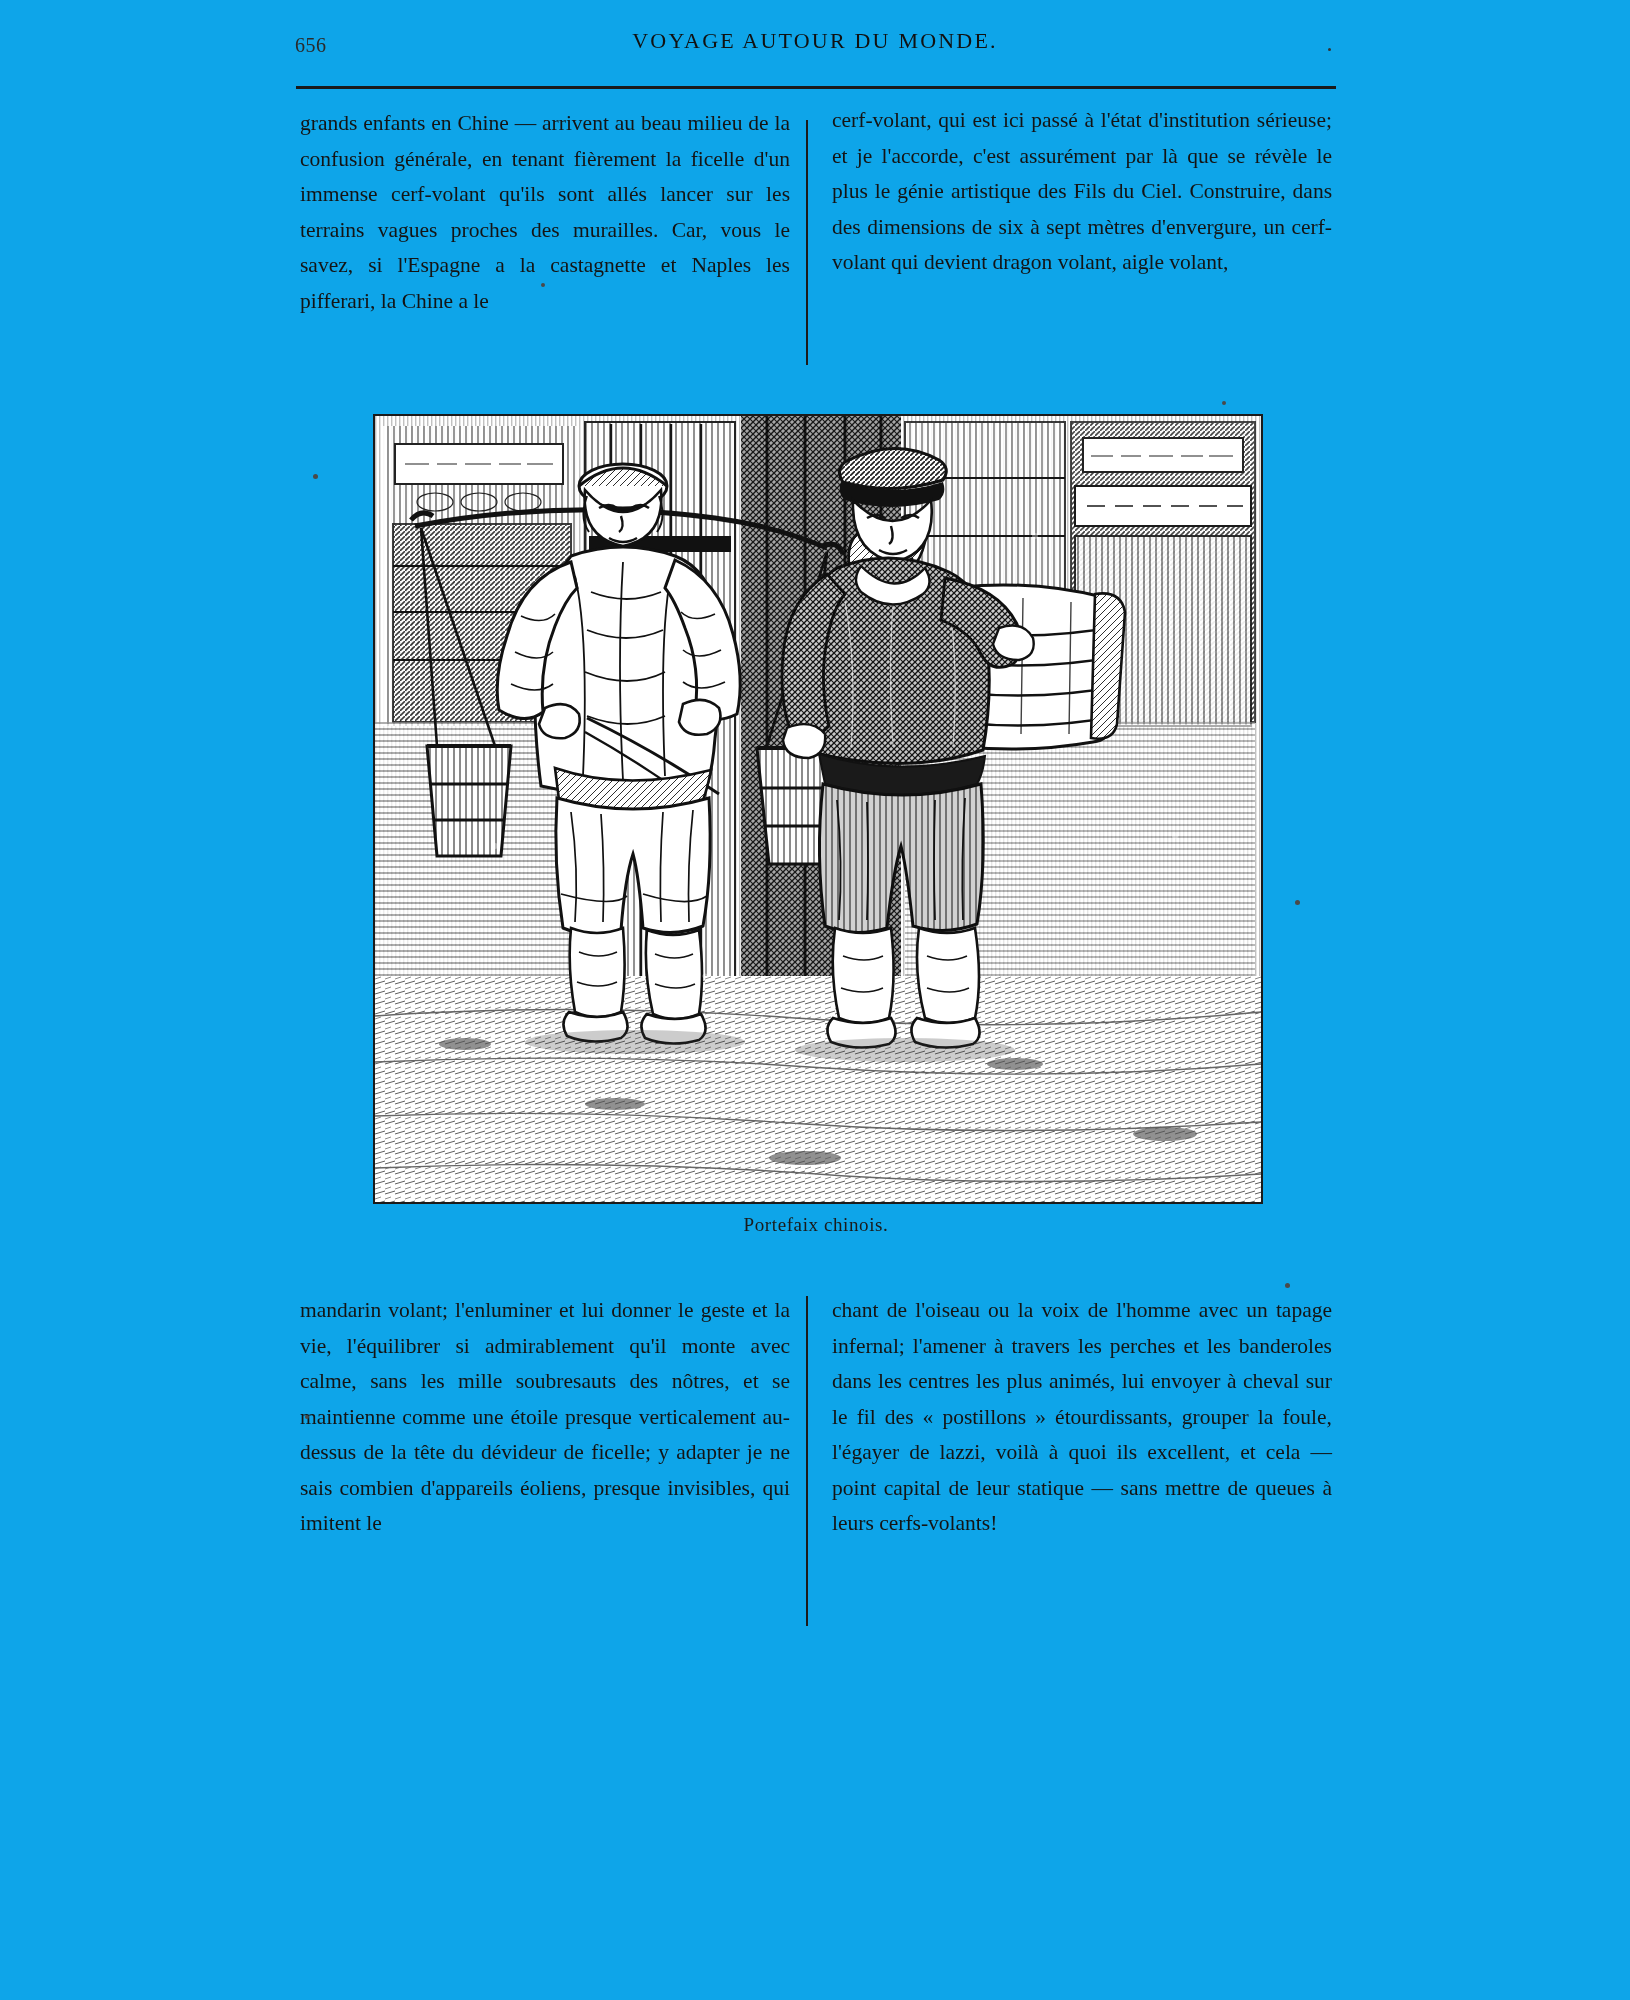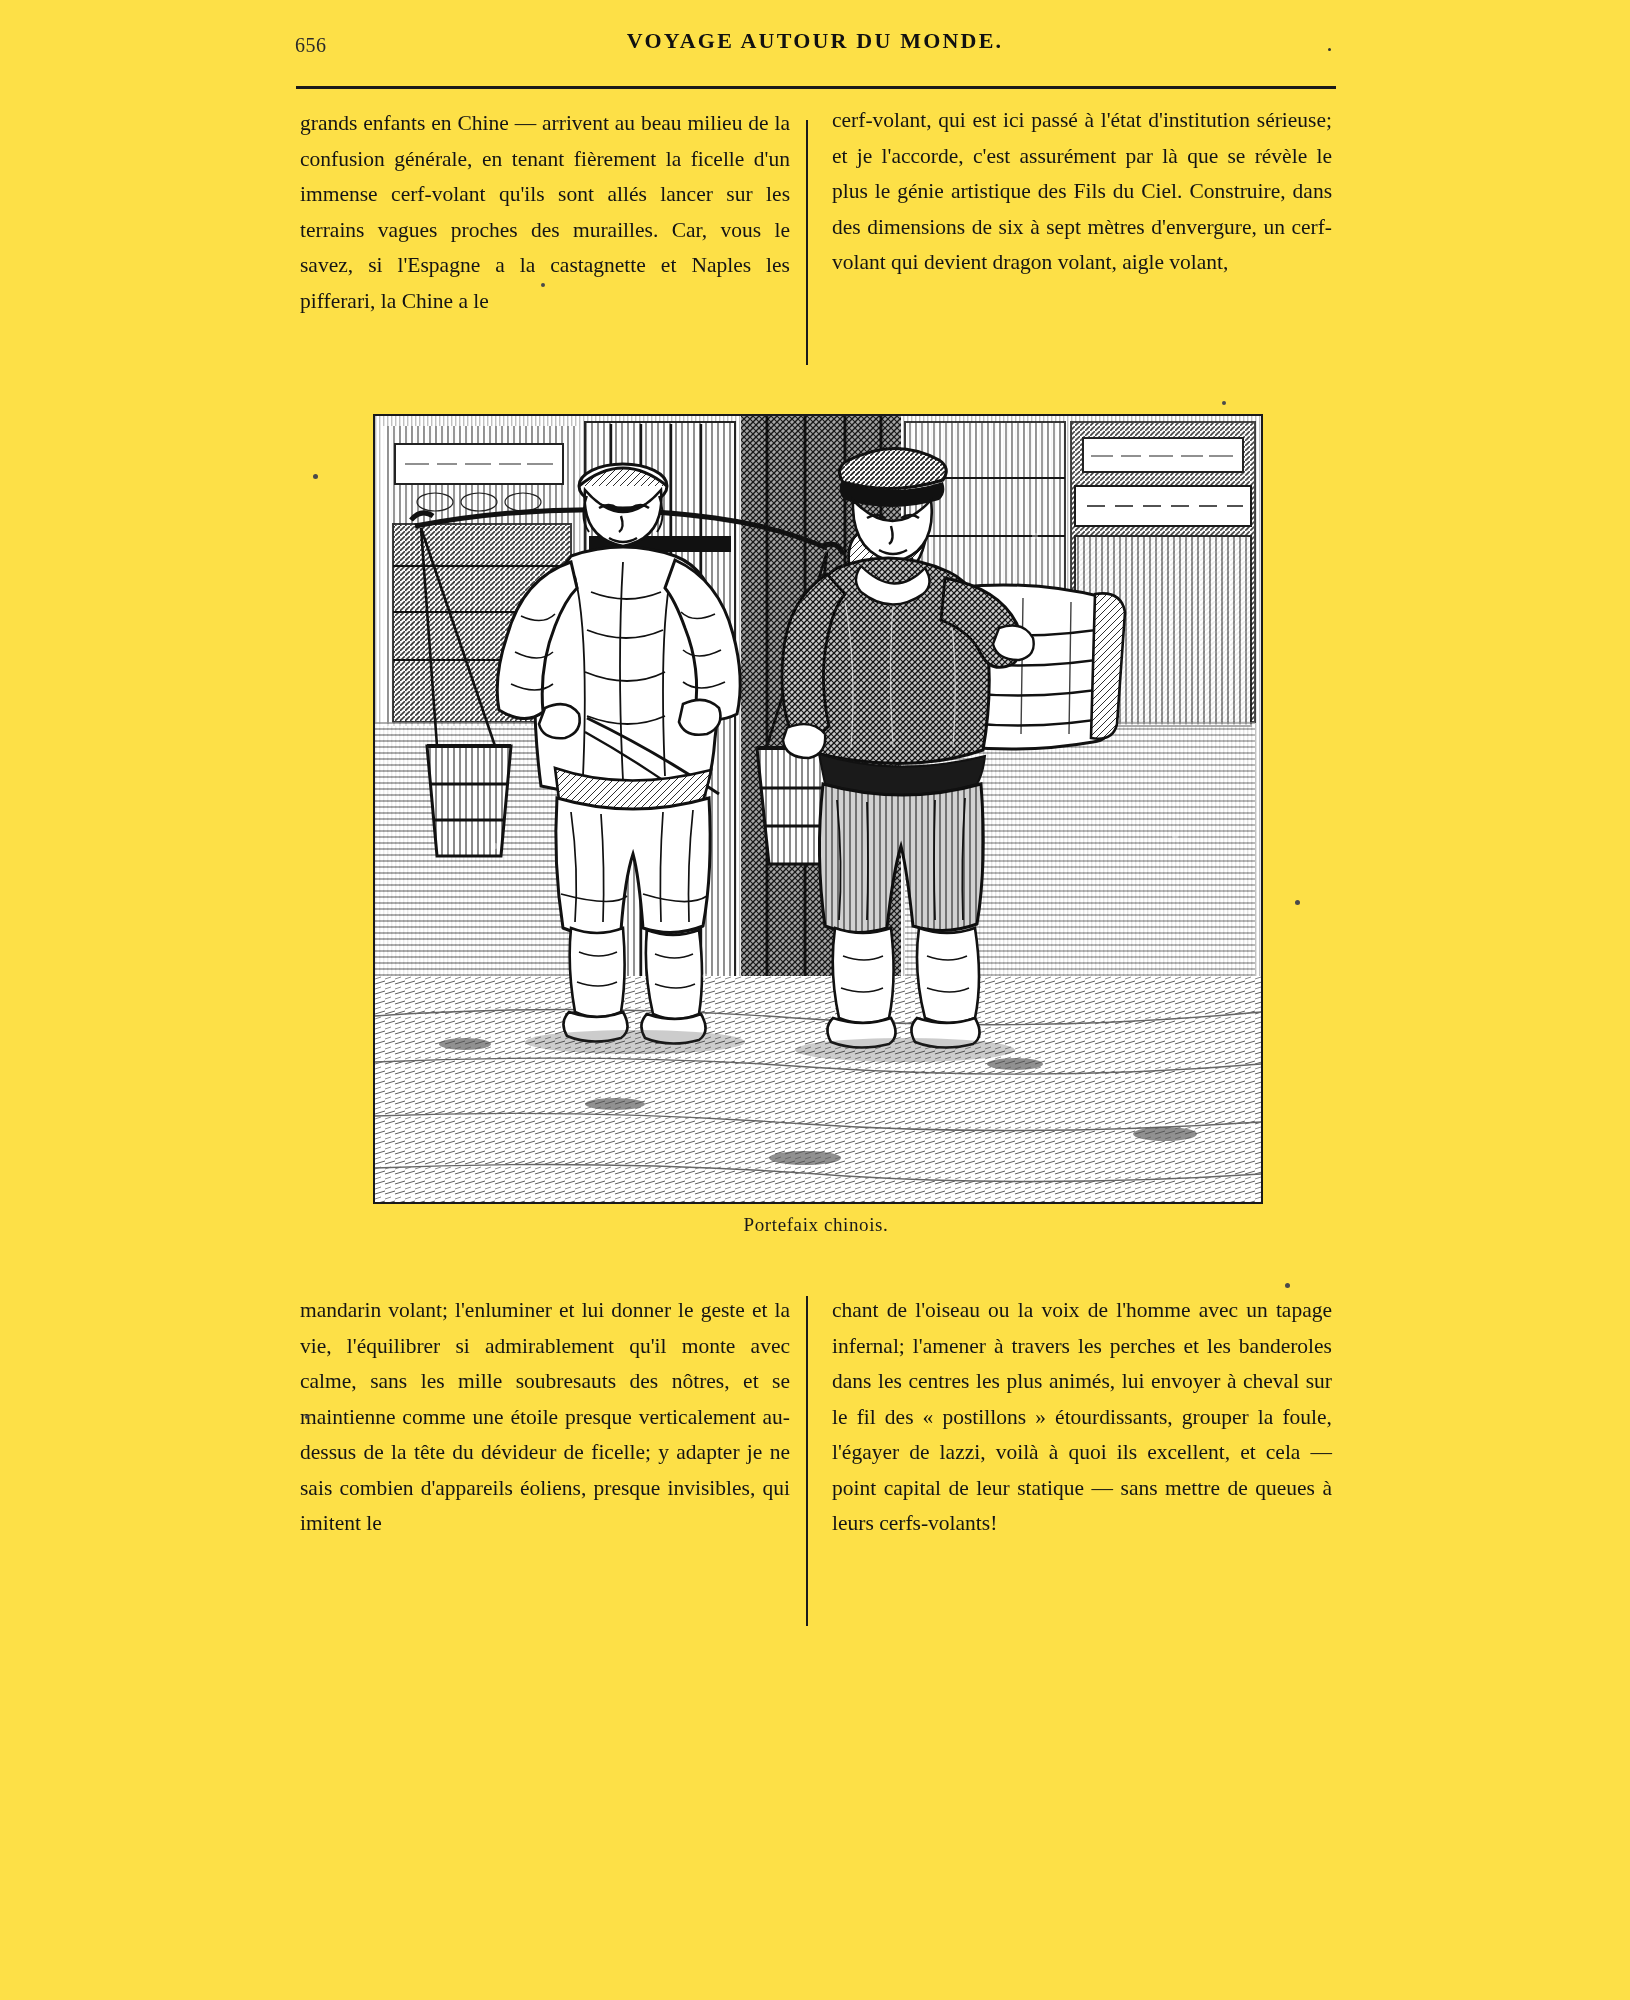--- a/index.html
+++ b/index.html
@@ -13,21 +13,21 @@
     font-family: "Liberation Serif", serif;
     color: #000000;
     position: relative;
     overflow: hidden;
   }
   .page {
     position: absolute;
     left: 0; top: 0;
     width: 1630px;
     height: 2000px;
-    background: #fde047;
+    background: #0ea5e9;
   }
   
   .header {
     position: absolute;
     left: 295px;
     top: 28px;
     width: 1040px;
     height: 40px;
   }
   .folio {
@@ -40,21 +40,21 @@
     font-family: "Liberation Serif", serif;
   }
   .running-title {
     position: absolute;
     left: 0;
     top: 0;
     width: 1040px;
     text-align: center;
     font-size: 22px;
     letter-spacing: 2.2px;
-    font-weight: bold;
+    font-weight: normal;
     color: #111;
     font-family: "Liberation Serif", serif;
   }
   .header-dot {
     position: absolute;
     left: 1033px;
     top: 20px;
     width: 3px; height: 3px;
     background: #333;
     border-radius: 50%;

